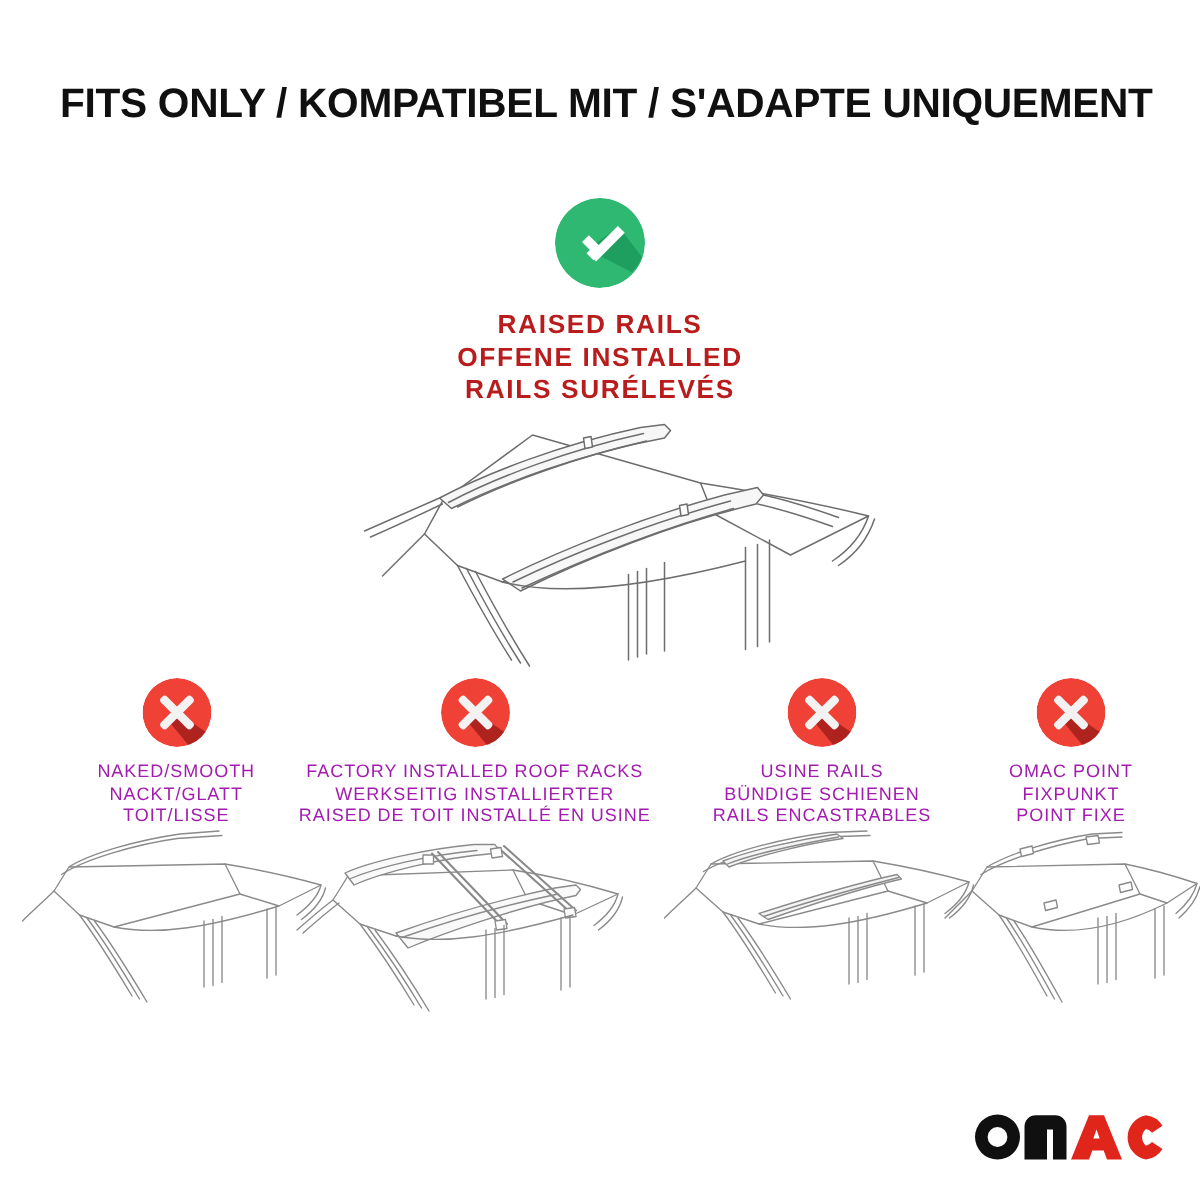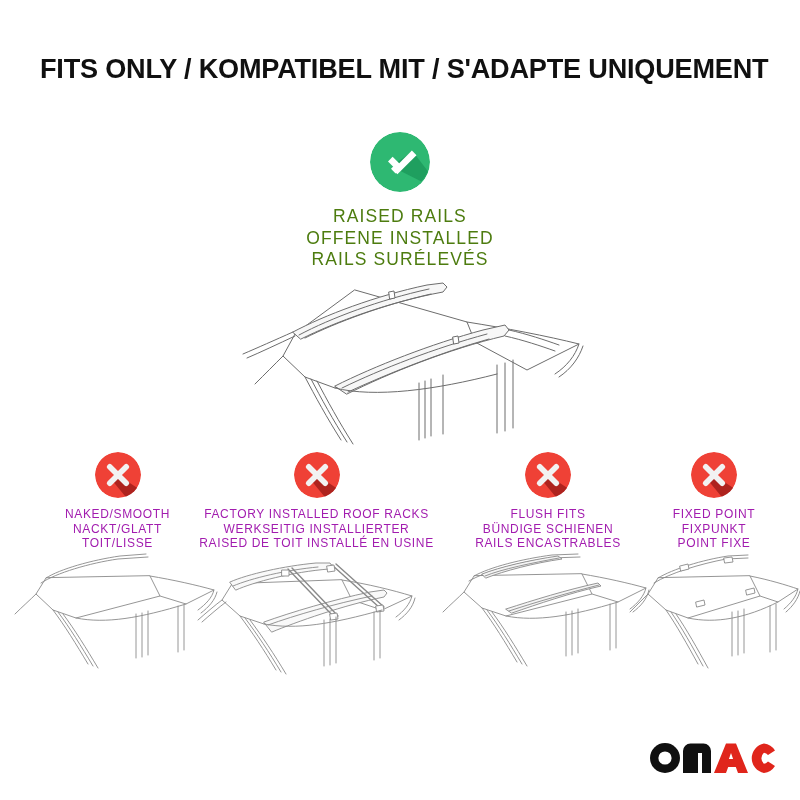--- a/index.html
+++ b/index.html
@@ -51,22 +51,22 @@
   }
   .badge svg { display: block; }
 
   #hero .badge { width: 60px; height: 60px; }
 
   .hero-labels {
     margin-top: 14px;
     font-size: 17.5px;
     line-height: 21.5px;
     letter-spacing: 1.1px;
-    font-weight: 400;
-    color: #4d7c0f;
+    font-weight: 700;
+    color: #b91c1c;
   }
 
   
   #hero-art {
     position: absolute;
     left: 175px;
     top: 278px;
     width: 460px;
     height: 180px;
   }
@@ -296,21 +296,21 @@
   <div class="nc-col" id="col-2">
     <span class="badge">
       <svg viewBox="0 0 46 46" aria-hidden="true">
         <circle cx="23" cy="23" r="23" fill="#ef4136"></circle>
         <path d="M23 23 L44.5 37.5 A23 23 0 0 1 31 45.2 L16 27 Z" fill="#9e1b19" opacity="0.8"></path>
         <rect x="20.2" y="8.6" width="5.6" height="28.8" rx="2.3" transform="rotate(45 23 23)" fill="#f2f2f2"></rect>
         <rect x="20.2" y="8.6" width="5.6" height="28.8" rx="2.3" transform="rotate(-45 23 23)" fill="#f2f2f2"></rect>
       </svg>
     </span>
     <div class="nc-labels">
-      <div>FLUSH FITS</div>
+      <div>USINE RAILS</div>
       <div>BÜNDIGE SCHIENEN</div>
       <div>RAILS ENCASTRABLES</div>
     </div>
     <div class="nc-art">
       <svg viewBox="0 0 220 125" aria-hidden="true">
         <g fill="none" stroke="#8a8a8a" stroke-width="0.9" stroke-linecap="round" stroke-linejoin="round">
           <path d="M36 24 L26 40 L44 56 L68 64 L154 42 L144 22 Z" fill="#ffffff"></path>
           <path d="M144 22 C168 26 190 31 208 36 L180 50 L154 42"></path>
           <path d="M36 24 C52 15 84 7 114 3 L140 2"></path>
           <path d="M31 29 C48 19 82 10 112 6 L142 5"></path>
@@ -340,21 +340,21 @@
   <div class="nc-col" id="col-3">
     <span class="badge">
       <svg viewBox="0 0 46 46" aria-hidden="true">
         <circle cx="23" cy="23" r="23" fill="#ef4136"></circle>
         <path d="M23 23 L44.5 37.5 A23 23 0 0 1 31 45.2 L16 27 Z" fill="#9e1b19" opacity="0.8"></path>
         <rect x="20.2" y="8.6" width="5.6" height="28.8" rx="2.3" transform="rotate(45 23 23)" fill="#f2f2f2"></rect>
         <rect x="20.2" y="8.6" width="5.6" height="28.8" rx="2.3" transform="rotate(-45 23 23)" fill="#f2f2f2"></rect>
       </svg>
     </span>
     <div class="nc-labels">
-      <div>FIXED POINT</div>
+      <div>OMAC POINT</div>
       <div>FIXPUNKT</div>
       <div>POINT FIXE</div>
     </div>
     <div class="nc-art">
       <svg viewBox="0 0 172 125" aria-hidden="true">
         <g fill="none" stroke="#8a8a8a" stroke-width="0.9" stroke-linecap="round" stroke-linejoin="round">
           <path d="M30 26 L20 42 L38 58 L60 66 L132 44 L122 24 Z" fill="#ffffff"></path>
           <path d="M122 24 C142 28 158 33 170 37 L150 50 L132 44"></path>
           <path d="M30 26 C45 17 74 8 100 4 L120 3"></path>
           <path d="M26 31 C42 21 72 12 98 7 L120 6"></path>

